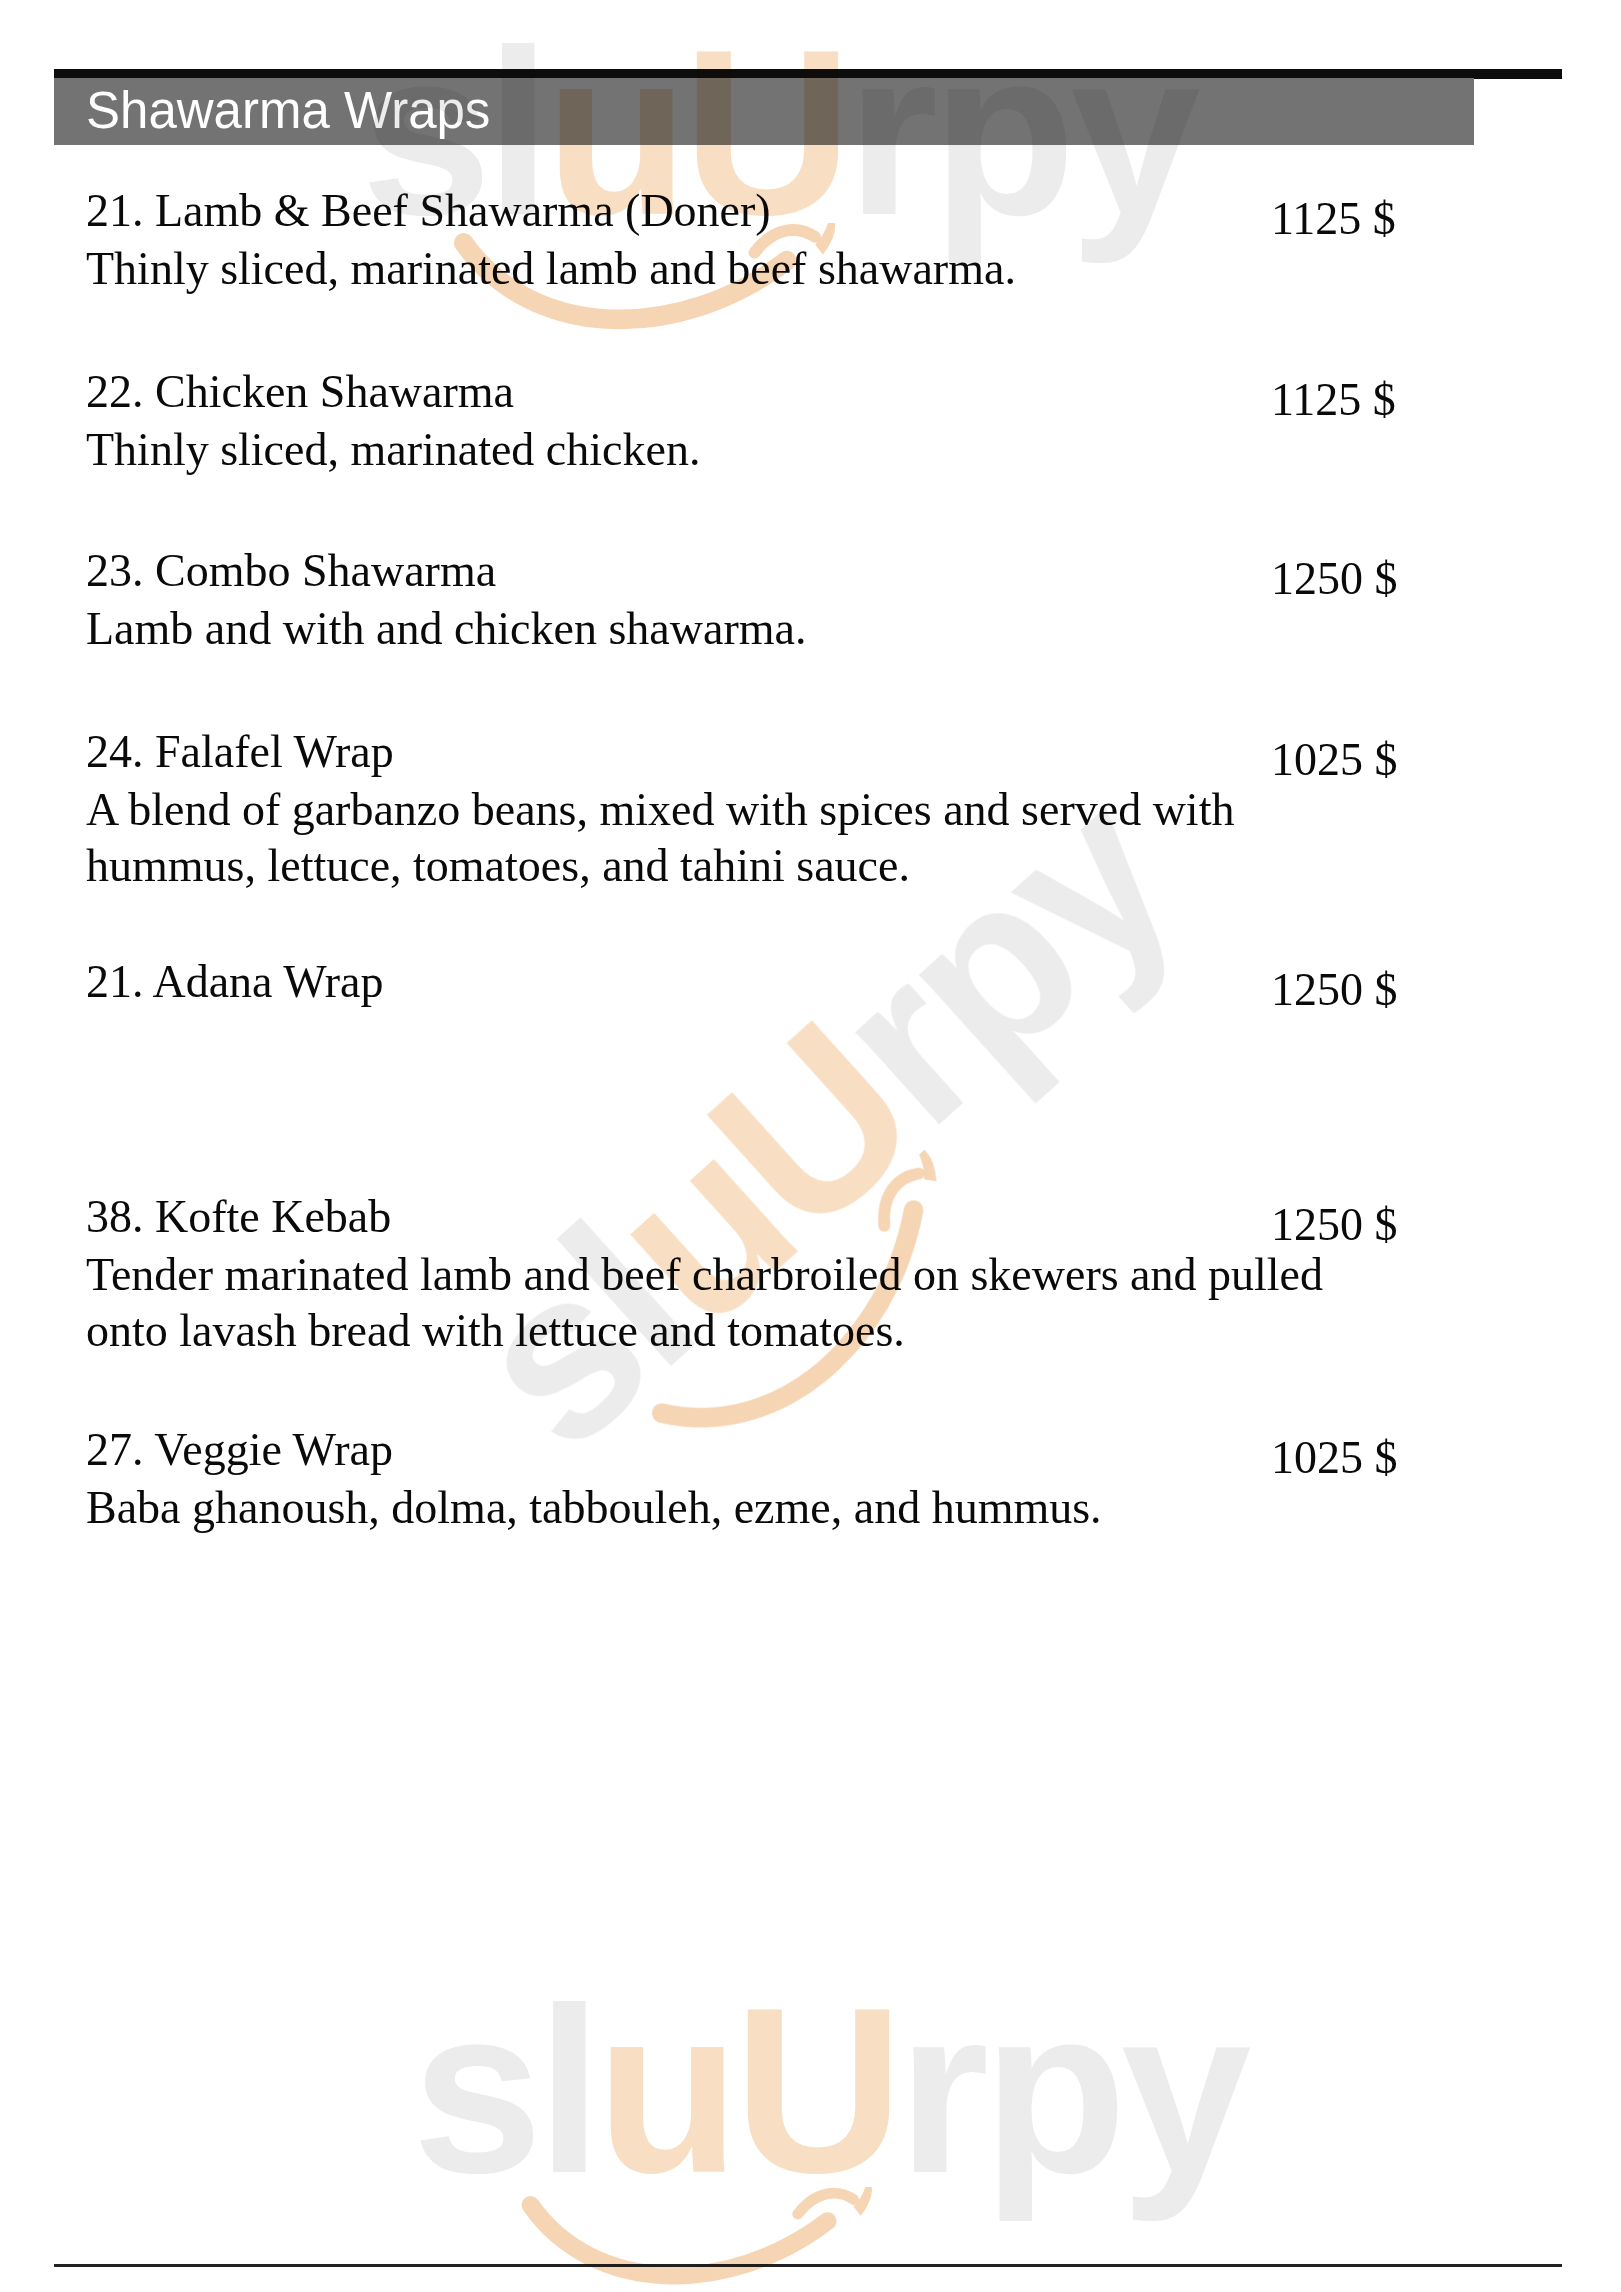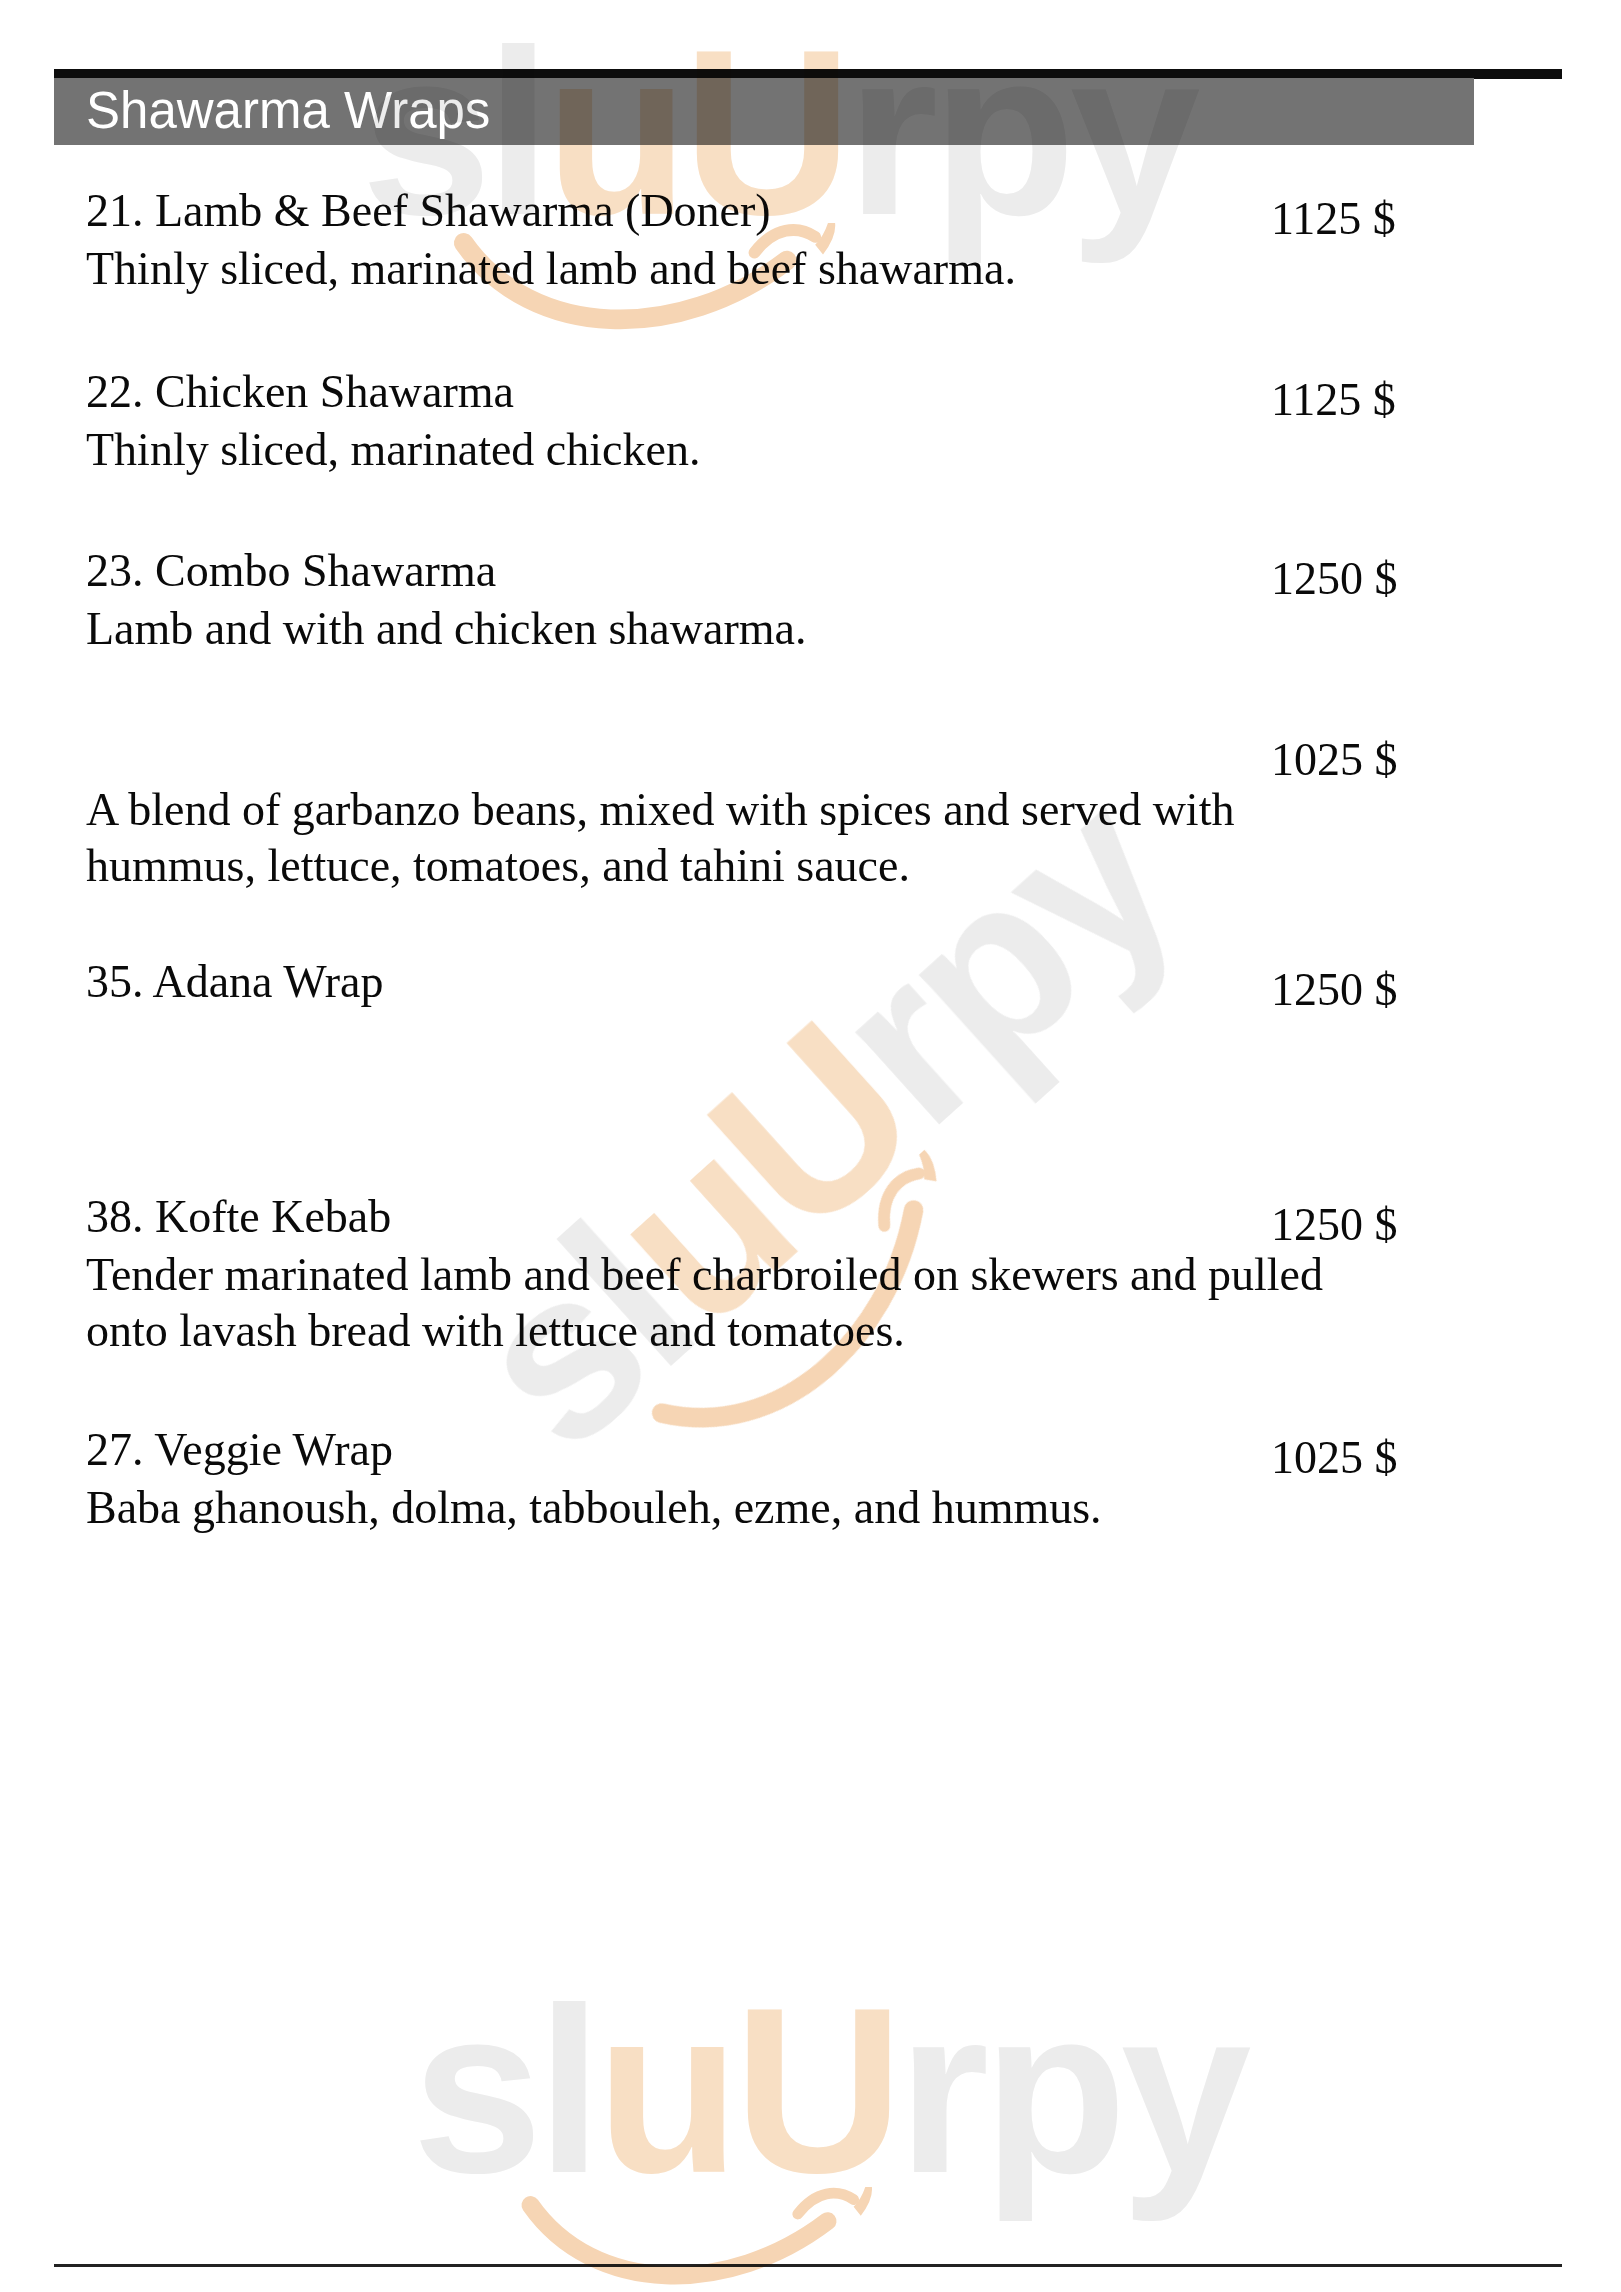--- a/index.html
+++ b/index.html
@@ -102,29 +102,30 @@
   <div class="item" style="top:544px">
     <div class="item-head">
       <span class="item-title">23. Combo Shawarma</span>
       <span class="item-price">1250 $</span>
     </div>
     <div class="item-desc">Lamb and with and chicken shawarma.</div>
   </div>
 
   <div class="item" style="top:725px">
     <div class="item-head">
+      <span class="item-title">24. Falafel Wrap</span>
       <span class="item-price">1025 $</span>
     </div>
     <div class="item-desc">A blend of garbanzo beans, mixed with spices and served with
 hummus, lettuce, tomatoes, and tahini sauce.</div>
   </div>
 
   <div class="item" style="top:955px">
     <div class="item-head">
-      <span class="item-title">35. Adana Wrap</span>
+      <span class="item-title">21. Adana Wrap</span>
       <span class="item-price">1250 $</span>
     </div>
   </div>
 
   <div class="item" style="top:1190px">
     <div class="item-head">
       <span class="item-title">38. Kofte Kebab</span>
       <span class="item-price">1250 $</span>
     </div>
     <div class="item-desc">Tender marinated lamb and beef charbroiled on skewers and pulled

